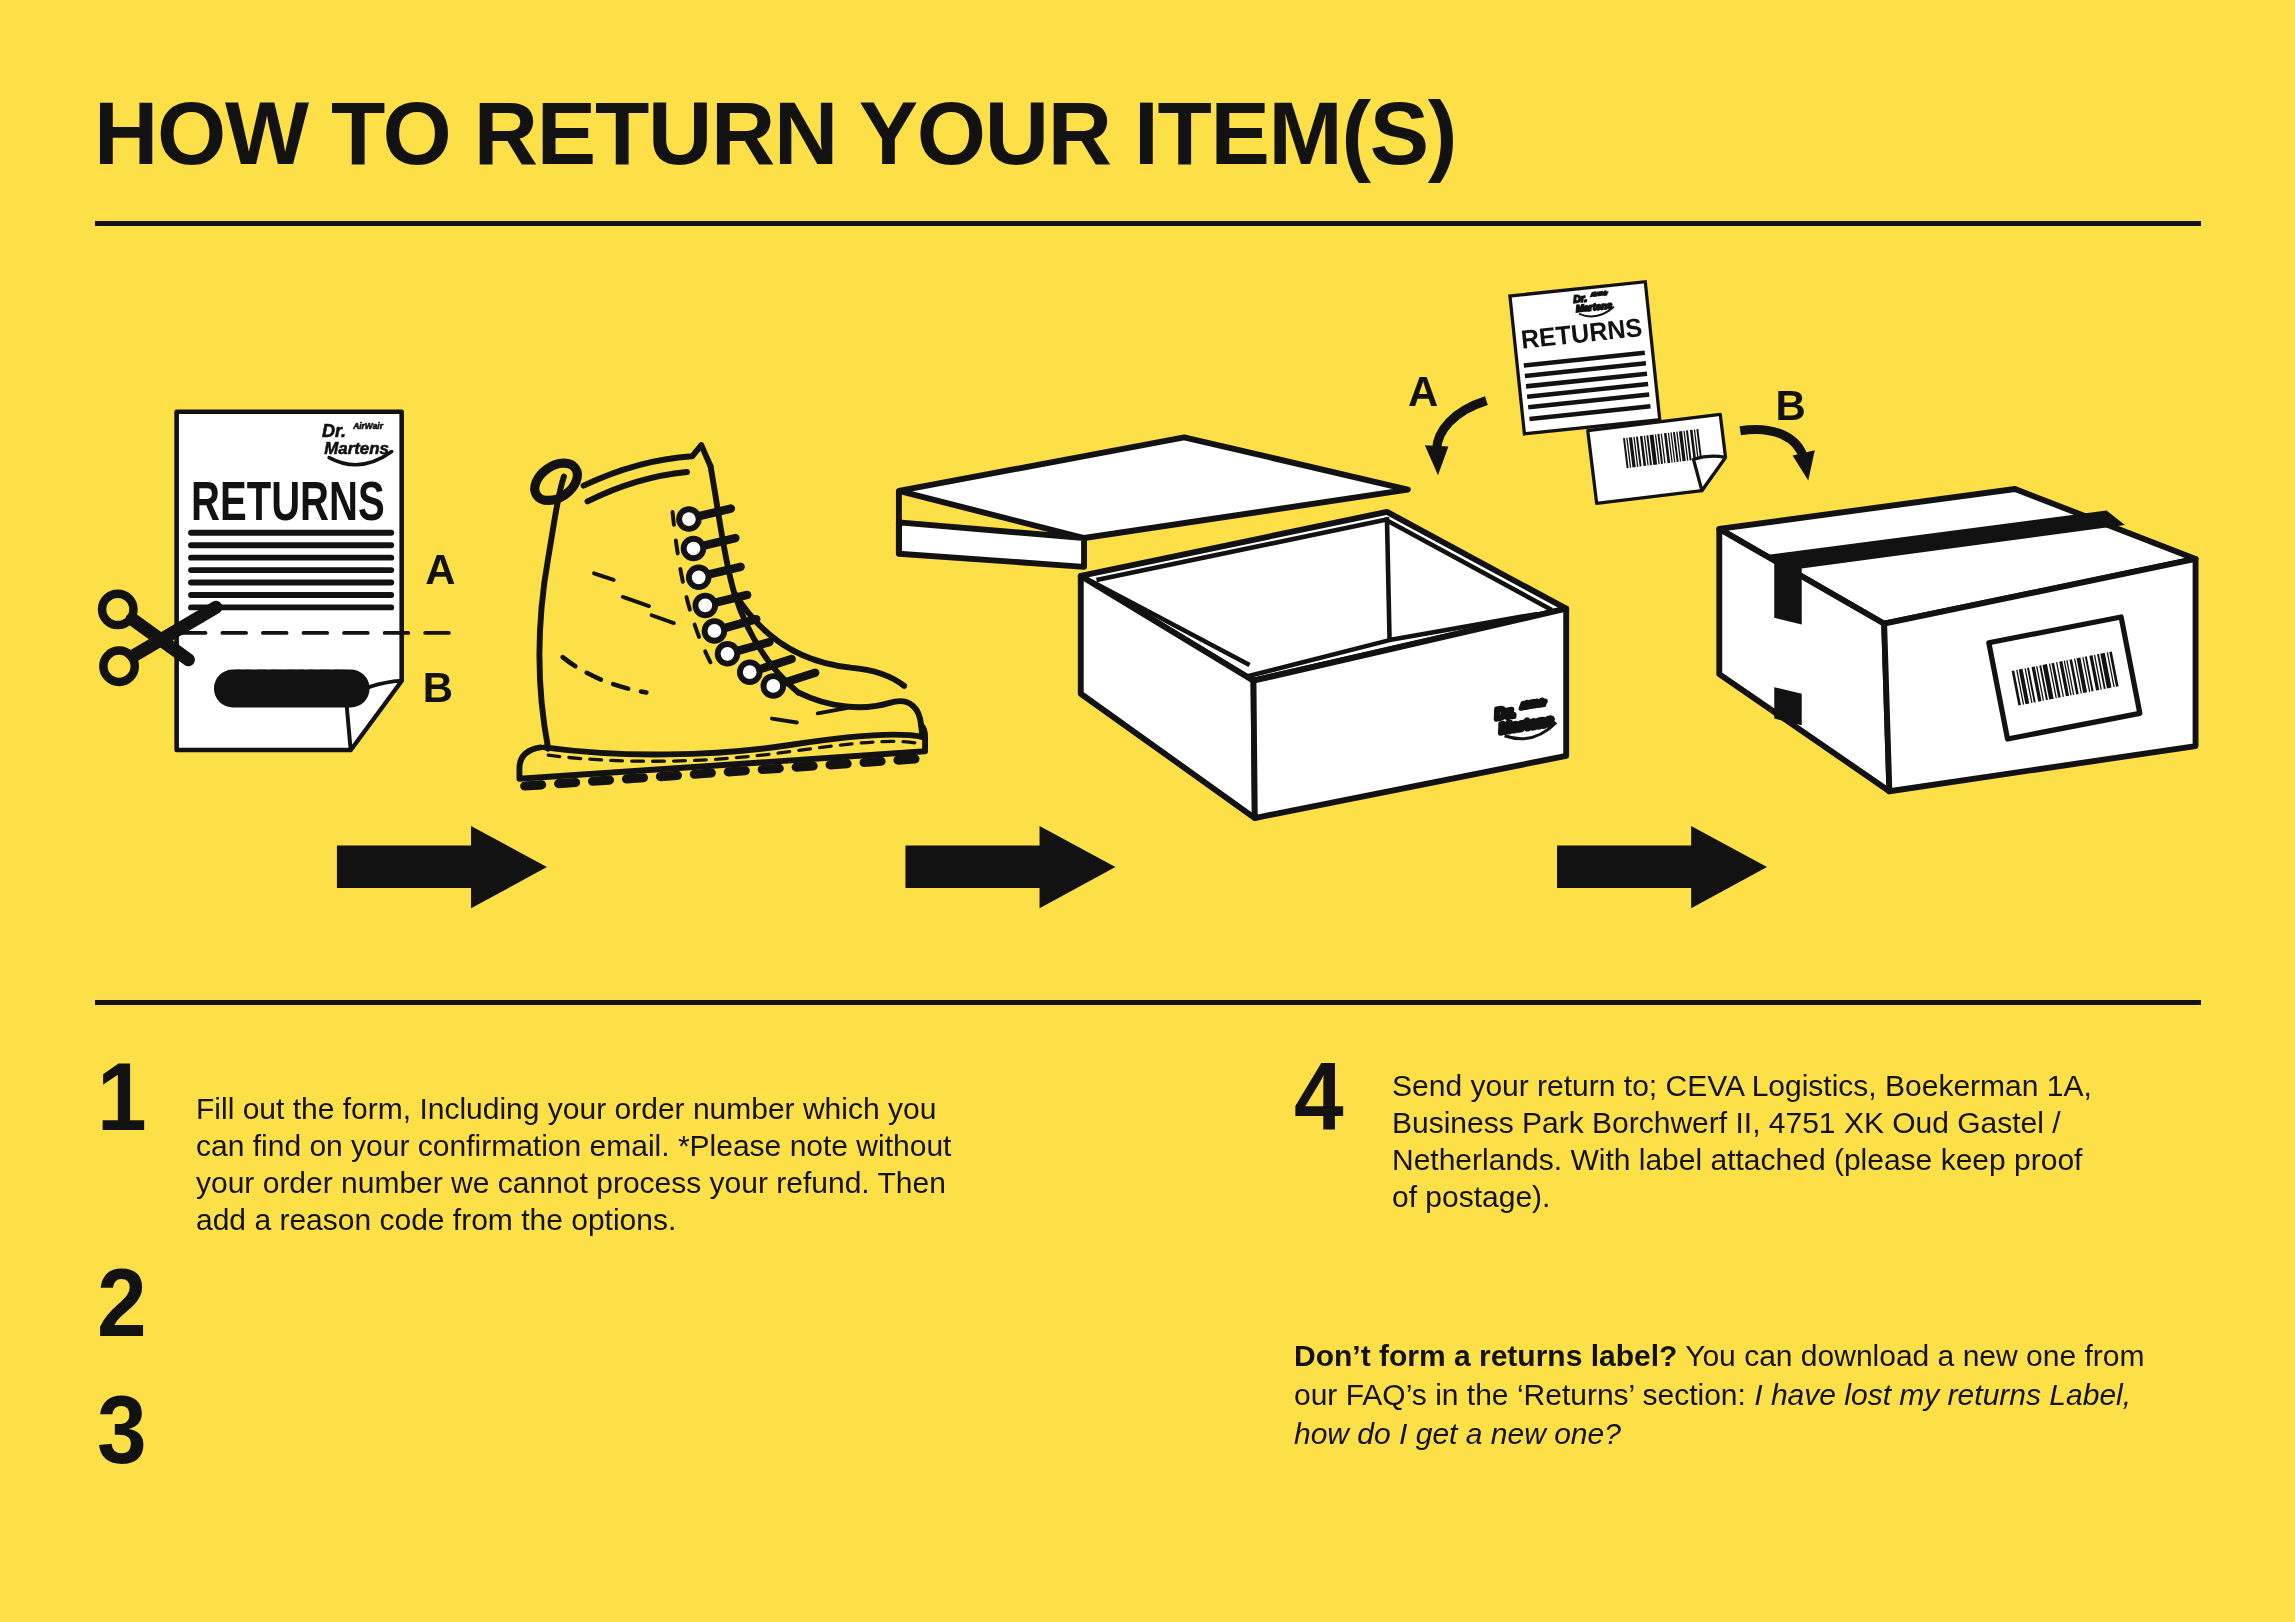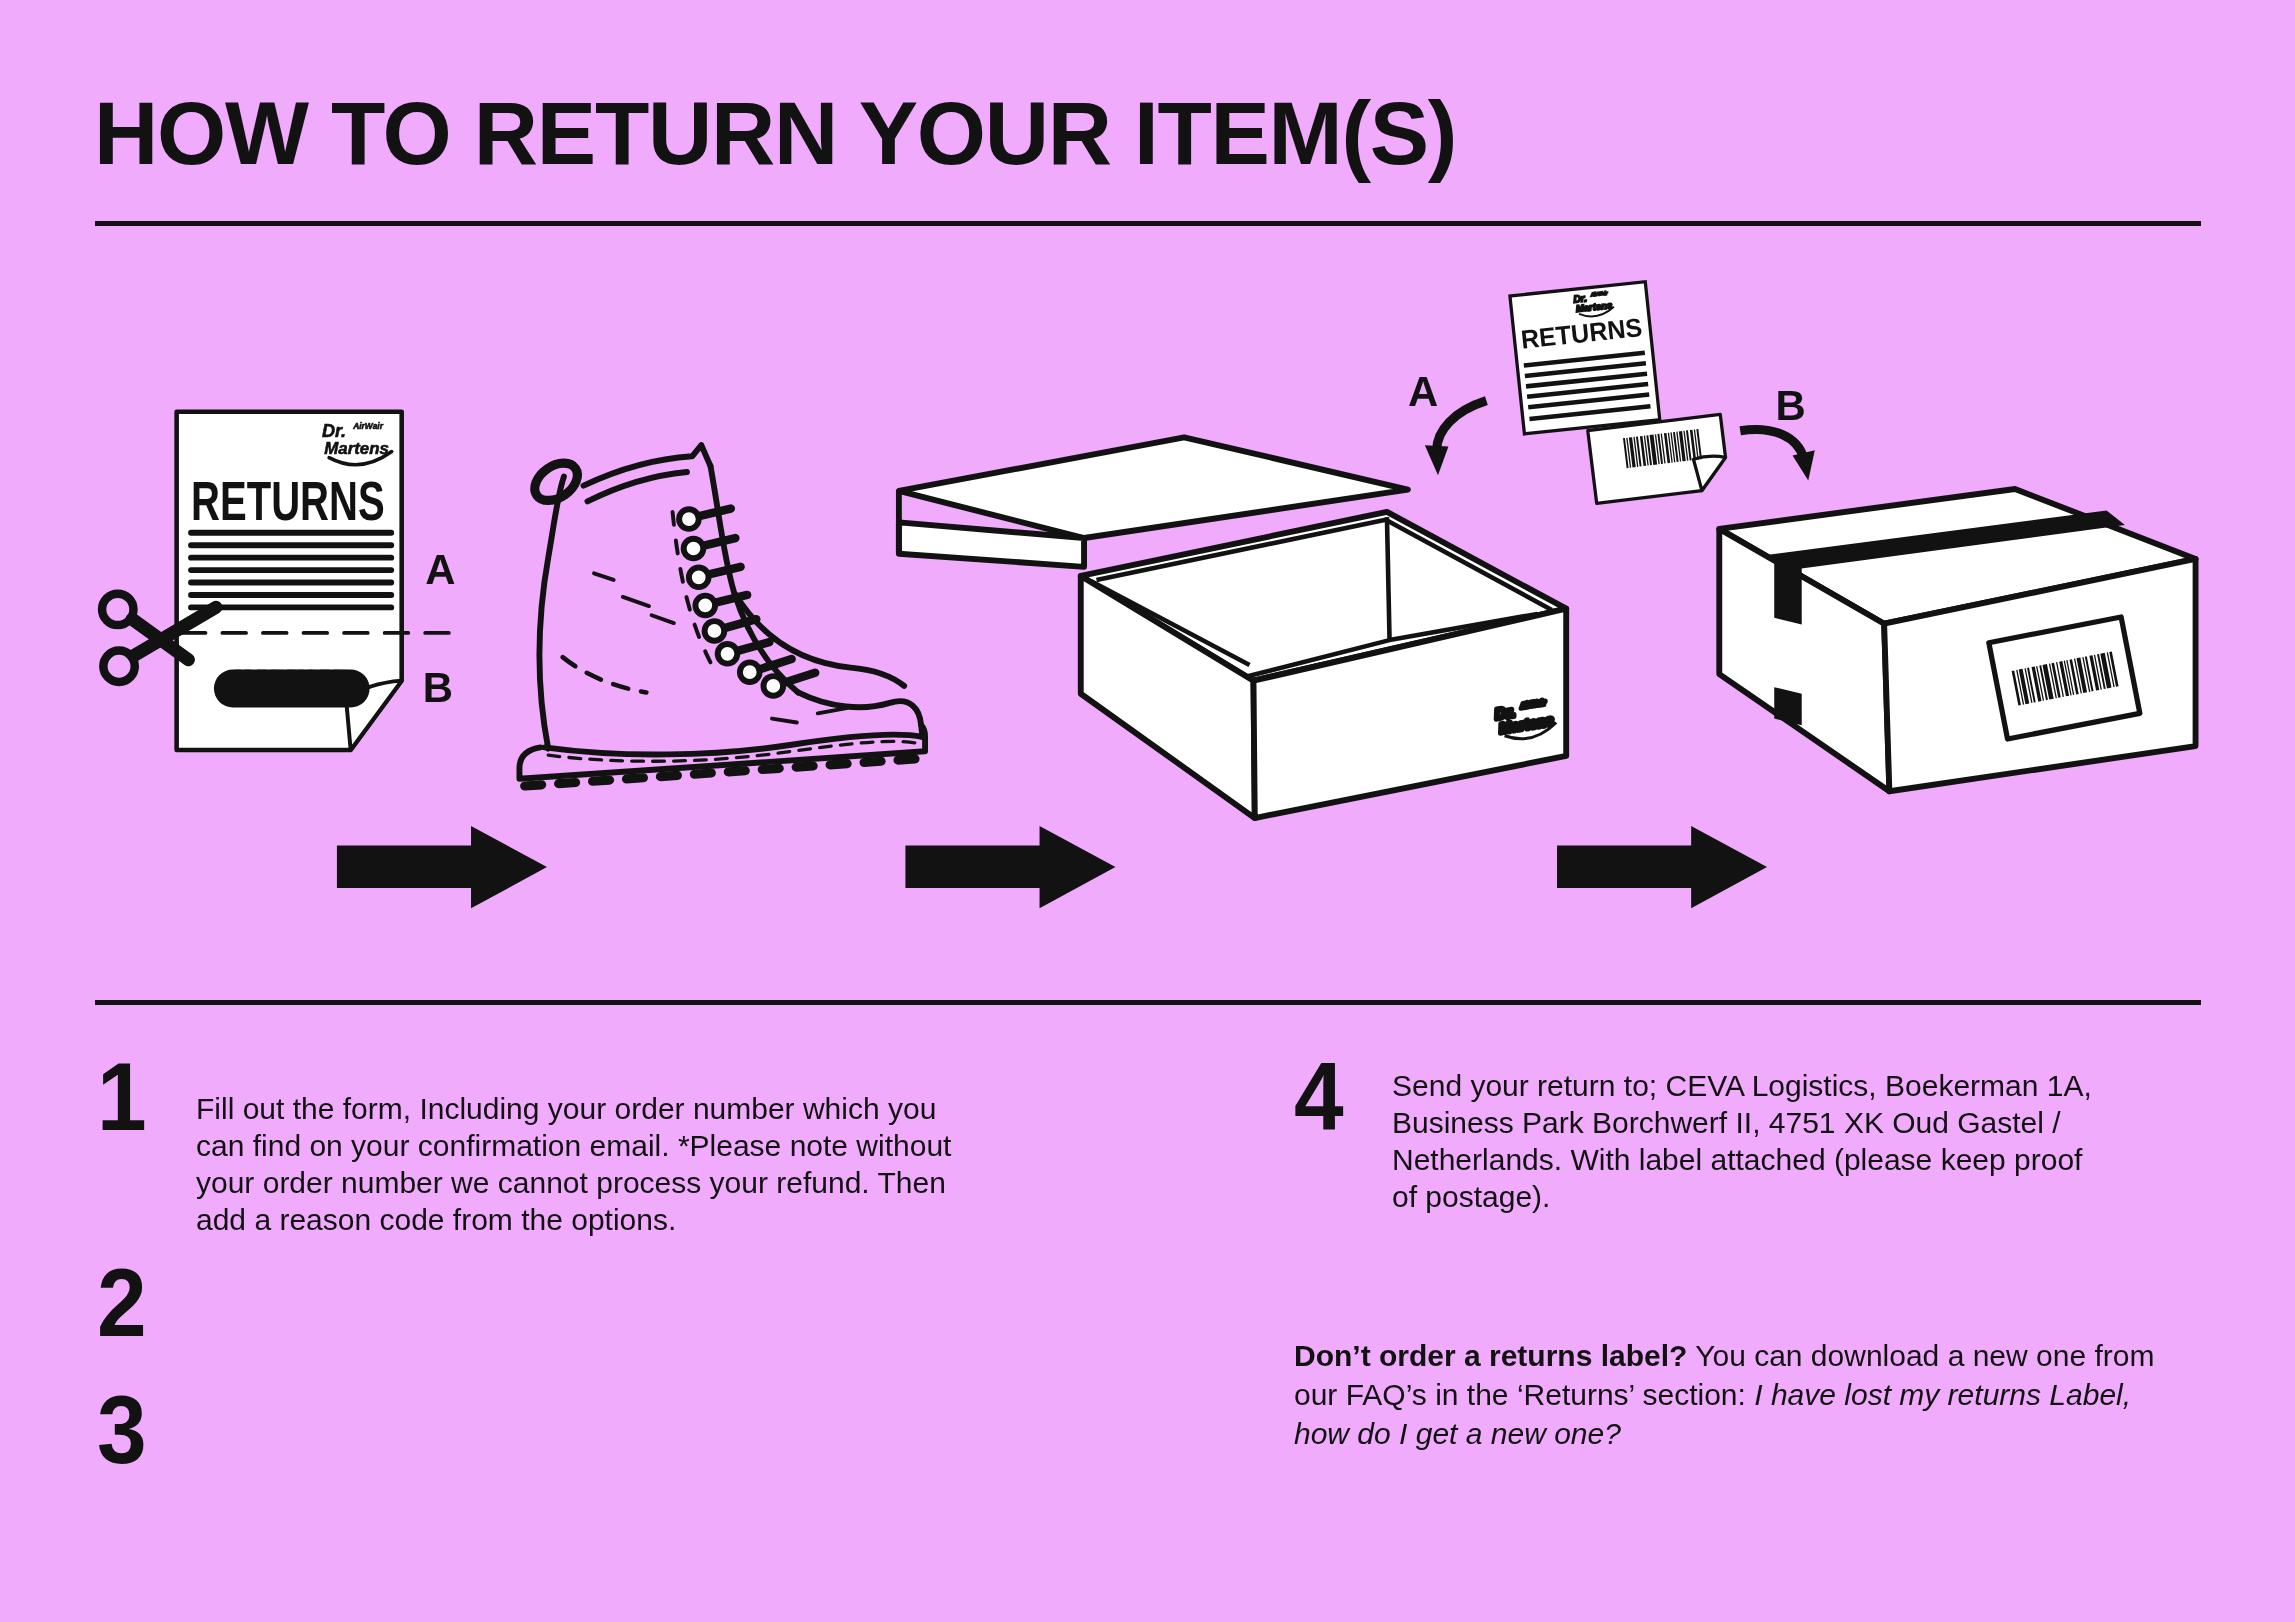--- a/index.html
+++ b/index.html
@@ -1,17 +1,17 @@
 <!DOCTYPE html>
 <html style="font-size:10.5px"><head>
 <meta charset="utf-8">
 <style>
   html,body{margin:0;padding:0;background:#888;}
   .sheet{
-    position:relative;width:2295px;height:1623px;background:#f0abfc;overflow:hidden;
+    position:relative;width:2295px;height:1623px;background:#fde047;overflow:hidden;
     font-family:"Liberation Sans",sans-serif;color:#121212;
   }
   .abs{position:absolute;}
   .title{
     font-size:89px;font-weight:800;letter-spacing:-1.3px;line-height:1;white-space:nowrap;
   }
   .rule{height:5.2px;background:#121212;}
   .stepnum{
     font-size:97px;font-weight:700;line-height:1;transform:scaleX(0.92);transform-origin:0 0;
   }
@@ -199,17 +199,17 @@
 
   <div class="abs stepnum" style="left:97px;top:1381px">3</div>
 
   <div class="abs stepnum" style="left:1294px;top:1048px">4</div>
   <div class="abs steptxt" style="left:1392px;top:1067px">Send your return to; CEVA Logistics, Boekerman 1A,
 Business Park Borchwerf II, 4751 XK Oud Gastel /
 Netherlands. With label attached (please keep proof
 of postage).</div>
 
   <div class="abs notetxt" style="left:1294px;top:1336px">
-    <b>Don’t order a returns label?</b><span> You can download a new one from our FAQ’s in the ‘Returns’ section: </span><i>I have lost my returns Label, how do I get a new one?</i>
+    <b>Don’t form a returns label?</b><span> You can download a new one from our FAQ’s in the ‘Returns’ section: </span><i>I have lost my returns Label, how do I get a new one?</i>
   </div>
 
 </div>
 
 
 </body></html>

